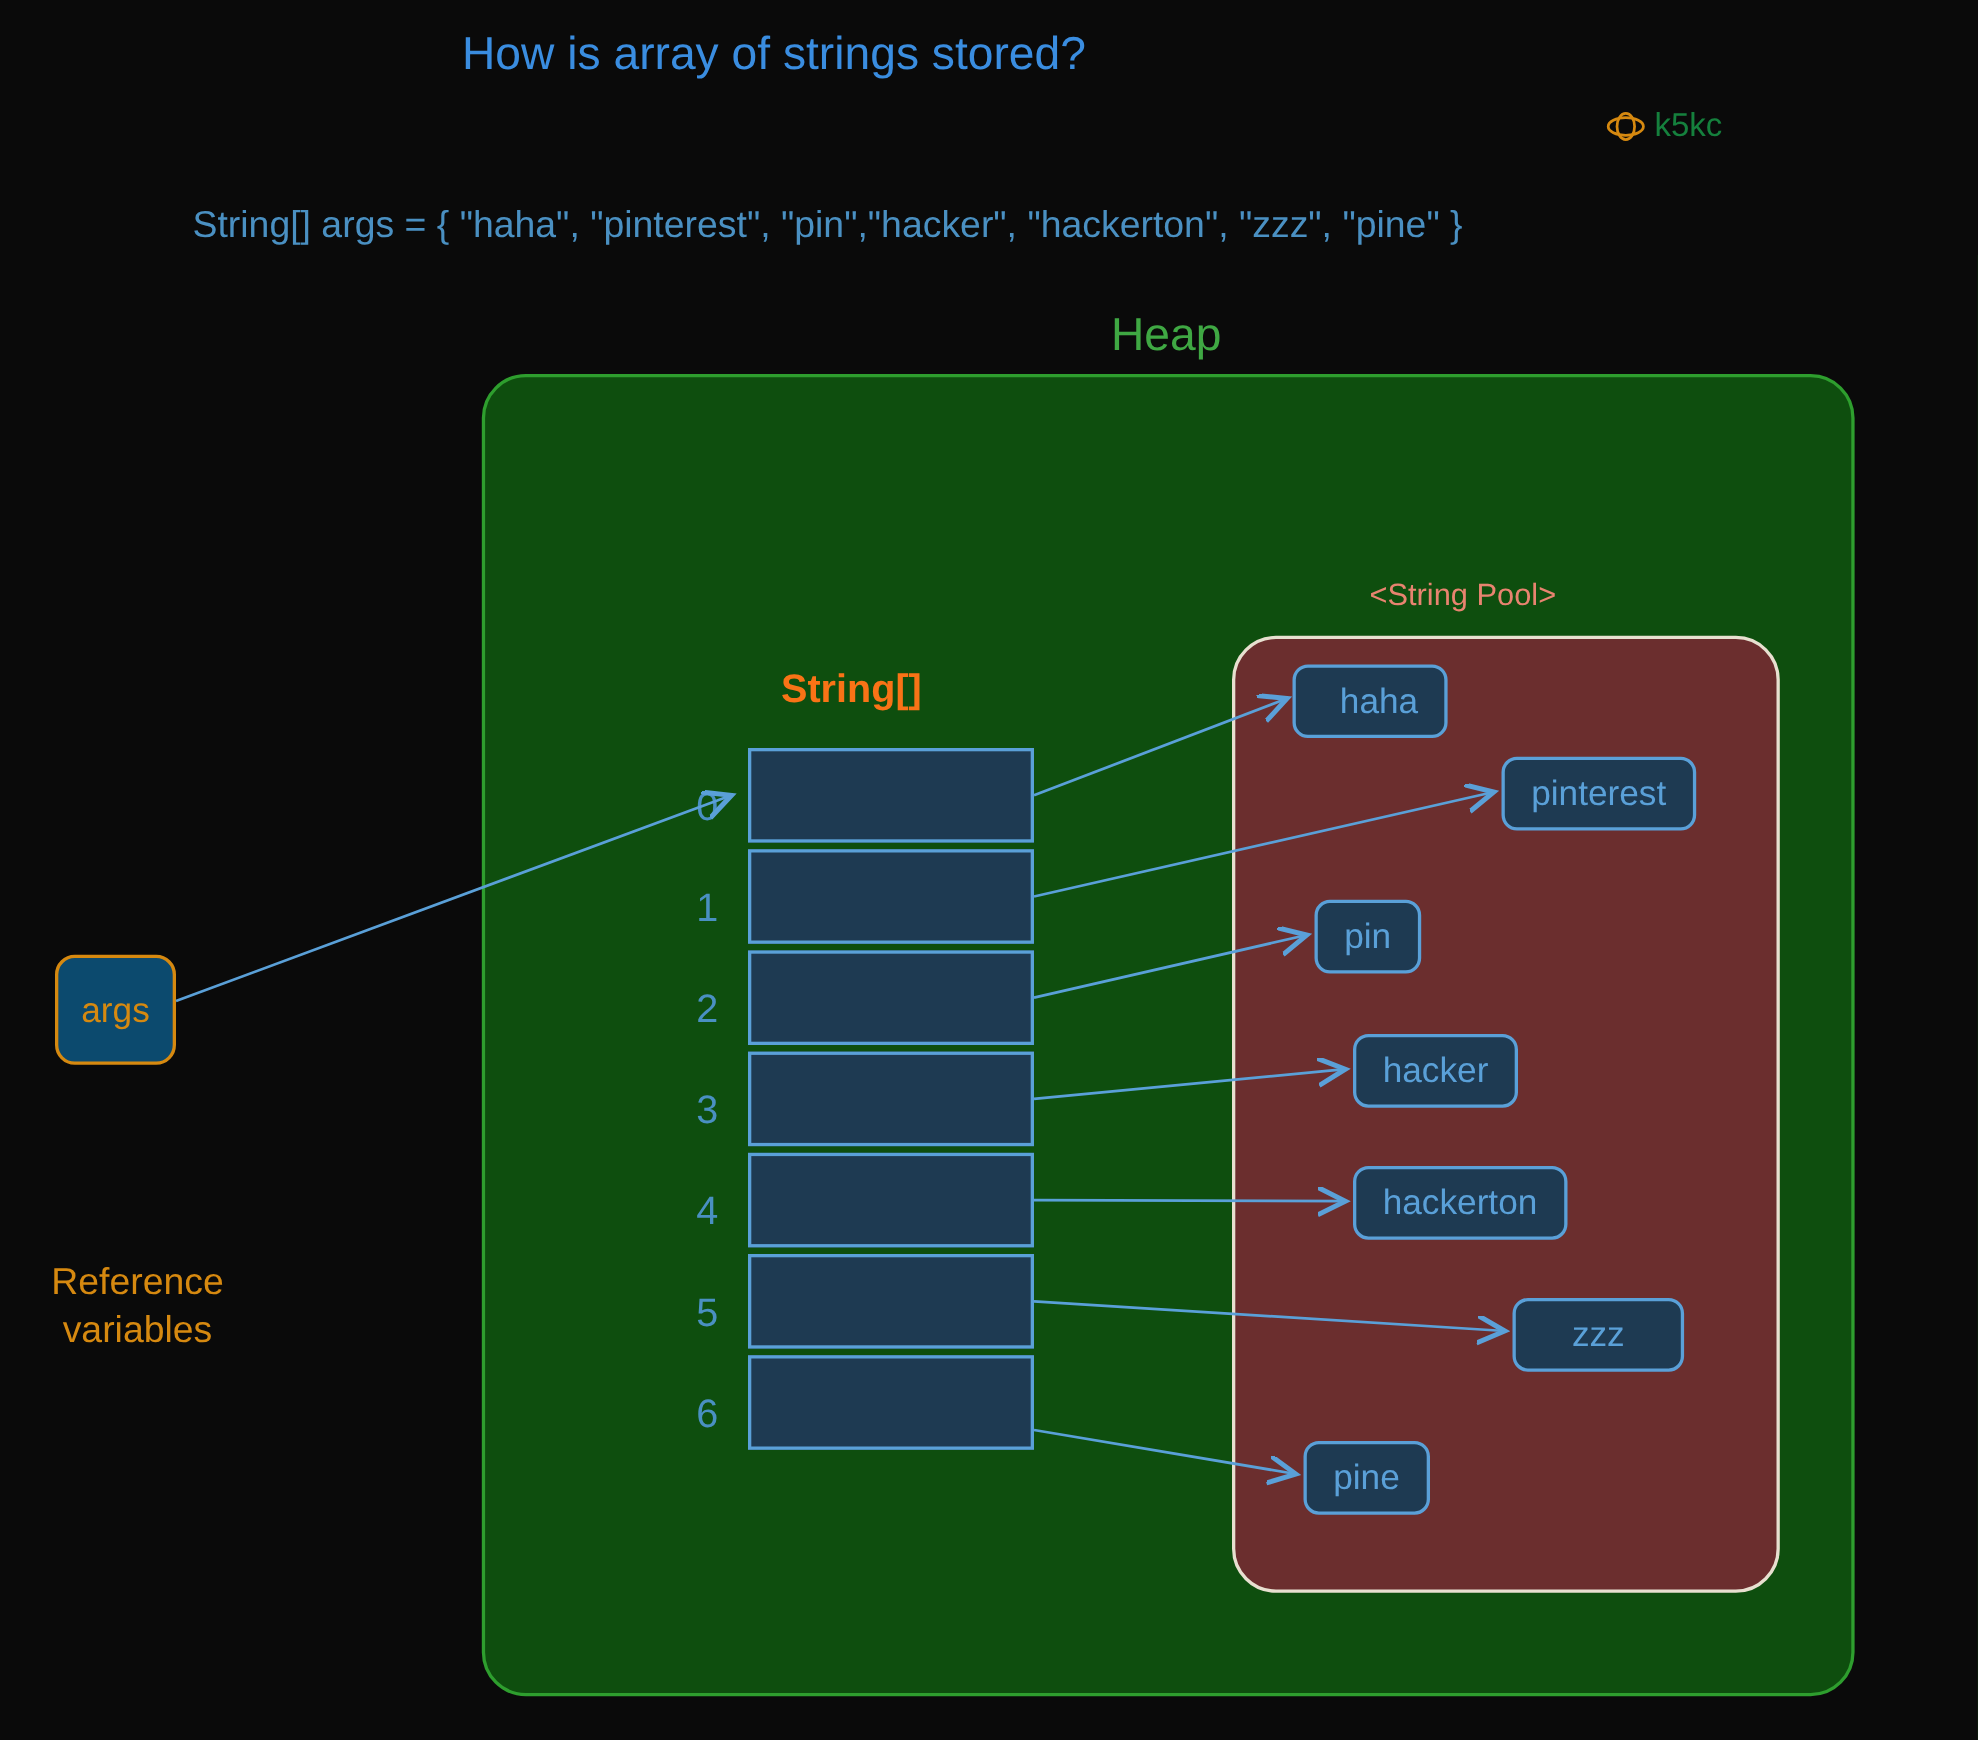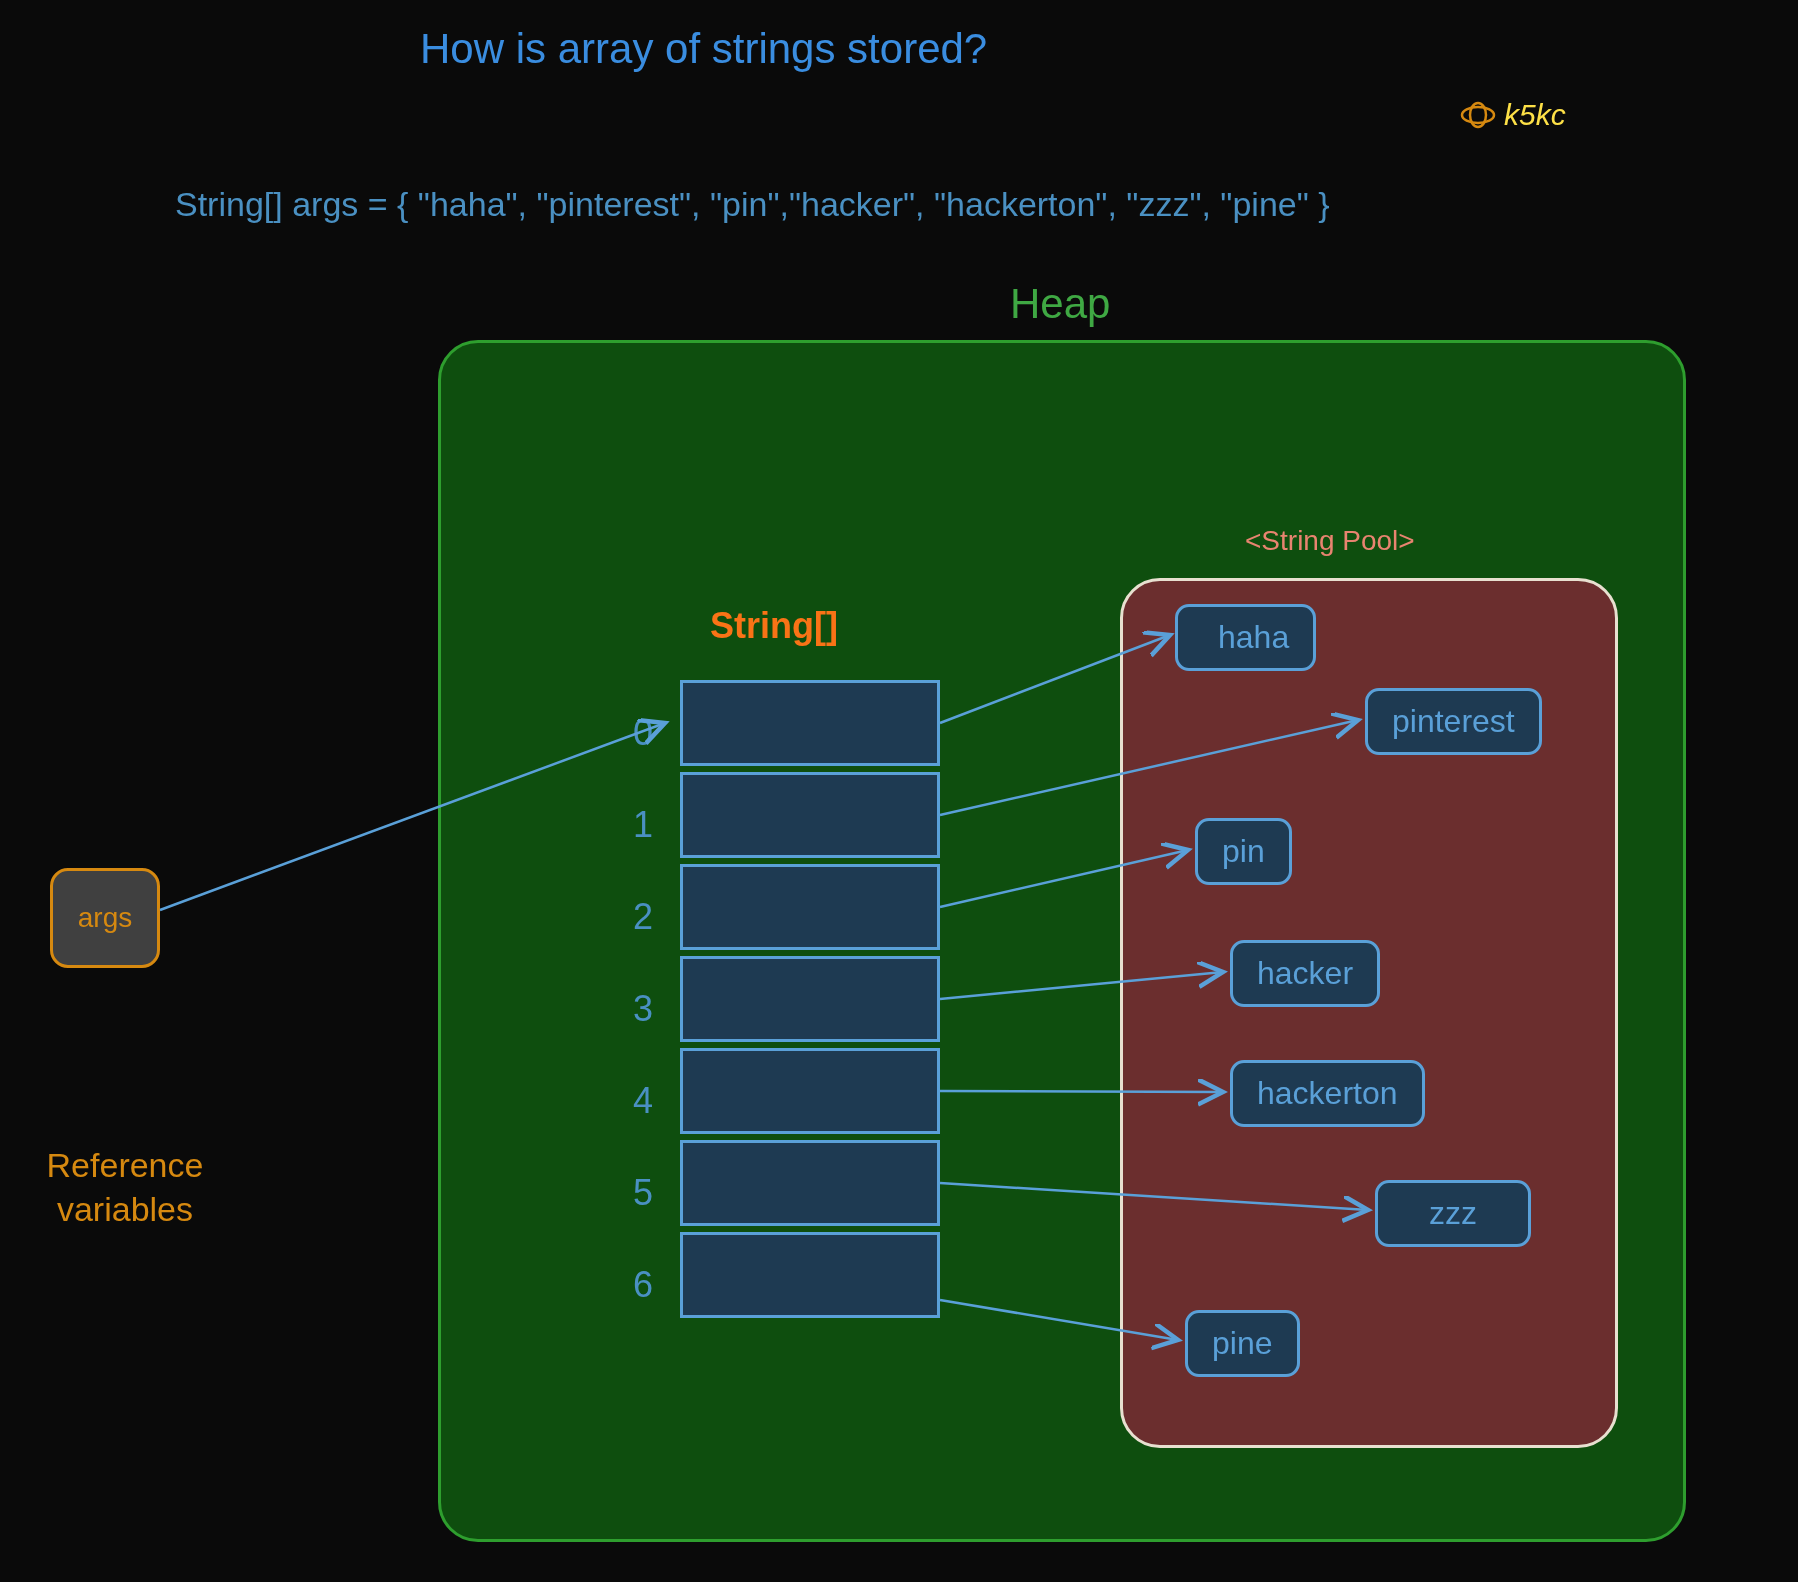--- a/index.html
+++ b/index.html
@@ -16,27 +16,26 @@
     top: 25px;
     left: 420px;
     color: #3a8de0;
     font-size: 42px;
     font-weight: 500;
   }
   .watermark {
     position: absolute;
     top: 98px;
     left: 1460px;
-    color: #fde047;
+    color: #15803d;
     font-size: 30px;
     font-weight: 500;
     display: flex;
     align-items: center;
     gap: 8px;
-    font-style: italic;
   }
   .watermark svg { display: inline-block; }
   .code-line {
     position: absolute;
     top: 185px;
     left: 175px;
     color: #4a90c2;
     font-size: 34px;
     font-weight: 400;
   }
@@ -128,25 +127,25 @@
   .pool-hacker { top: 940px; left: 1230px; }
   .pool-hackerton { top: 1060px; left: 1230px; }
   .pool-zzz { top: 1180px; left: 1375px; width: 156px; text-align: center; }
   .pool-pine { top: 1310px; left: 1185px; }
   .args-box {
     position: absolute;
     top: 868px;
     left: 50px;
     width: 110px;
     height: 100px;
-    background: #404040;
+    background: #0c4a6e;
     border: 3px solid #d68910;
     border-radius: 18px;
     color: #d68910;
-    font-size: 28px;
+    font-size: 32px;
     font-weight: 400;
     display: flex;
     align-items: center;
     justify-content: center;
   }
   .ref-vars-label {
     position: absolute;
     top: 1095px;
     left: 30px;
     color: #d68910;

